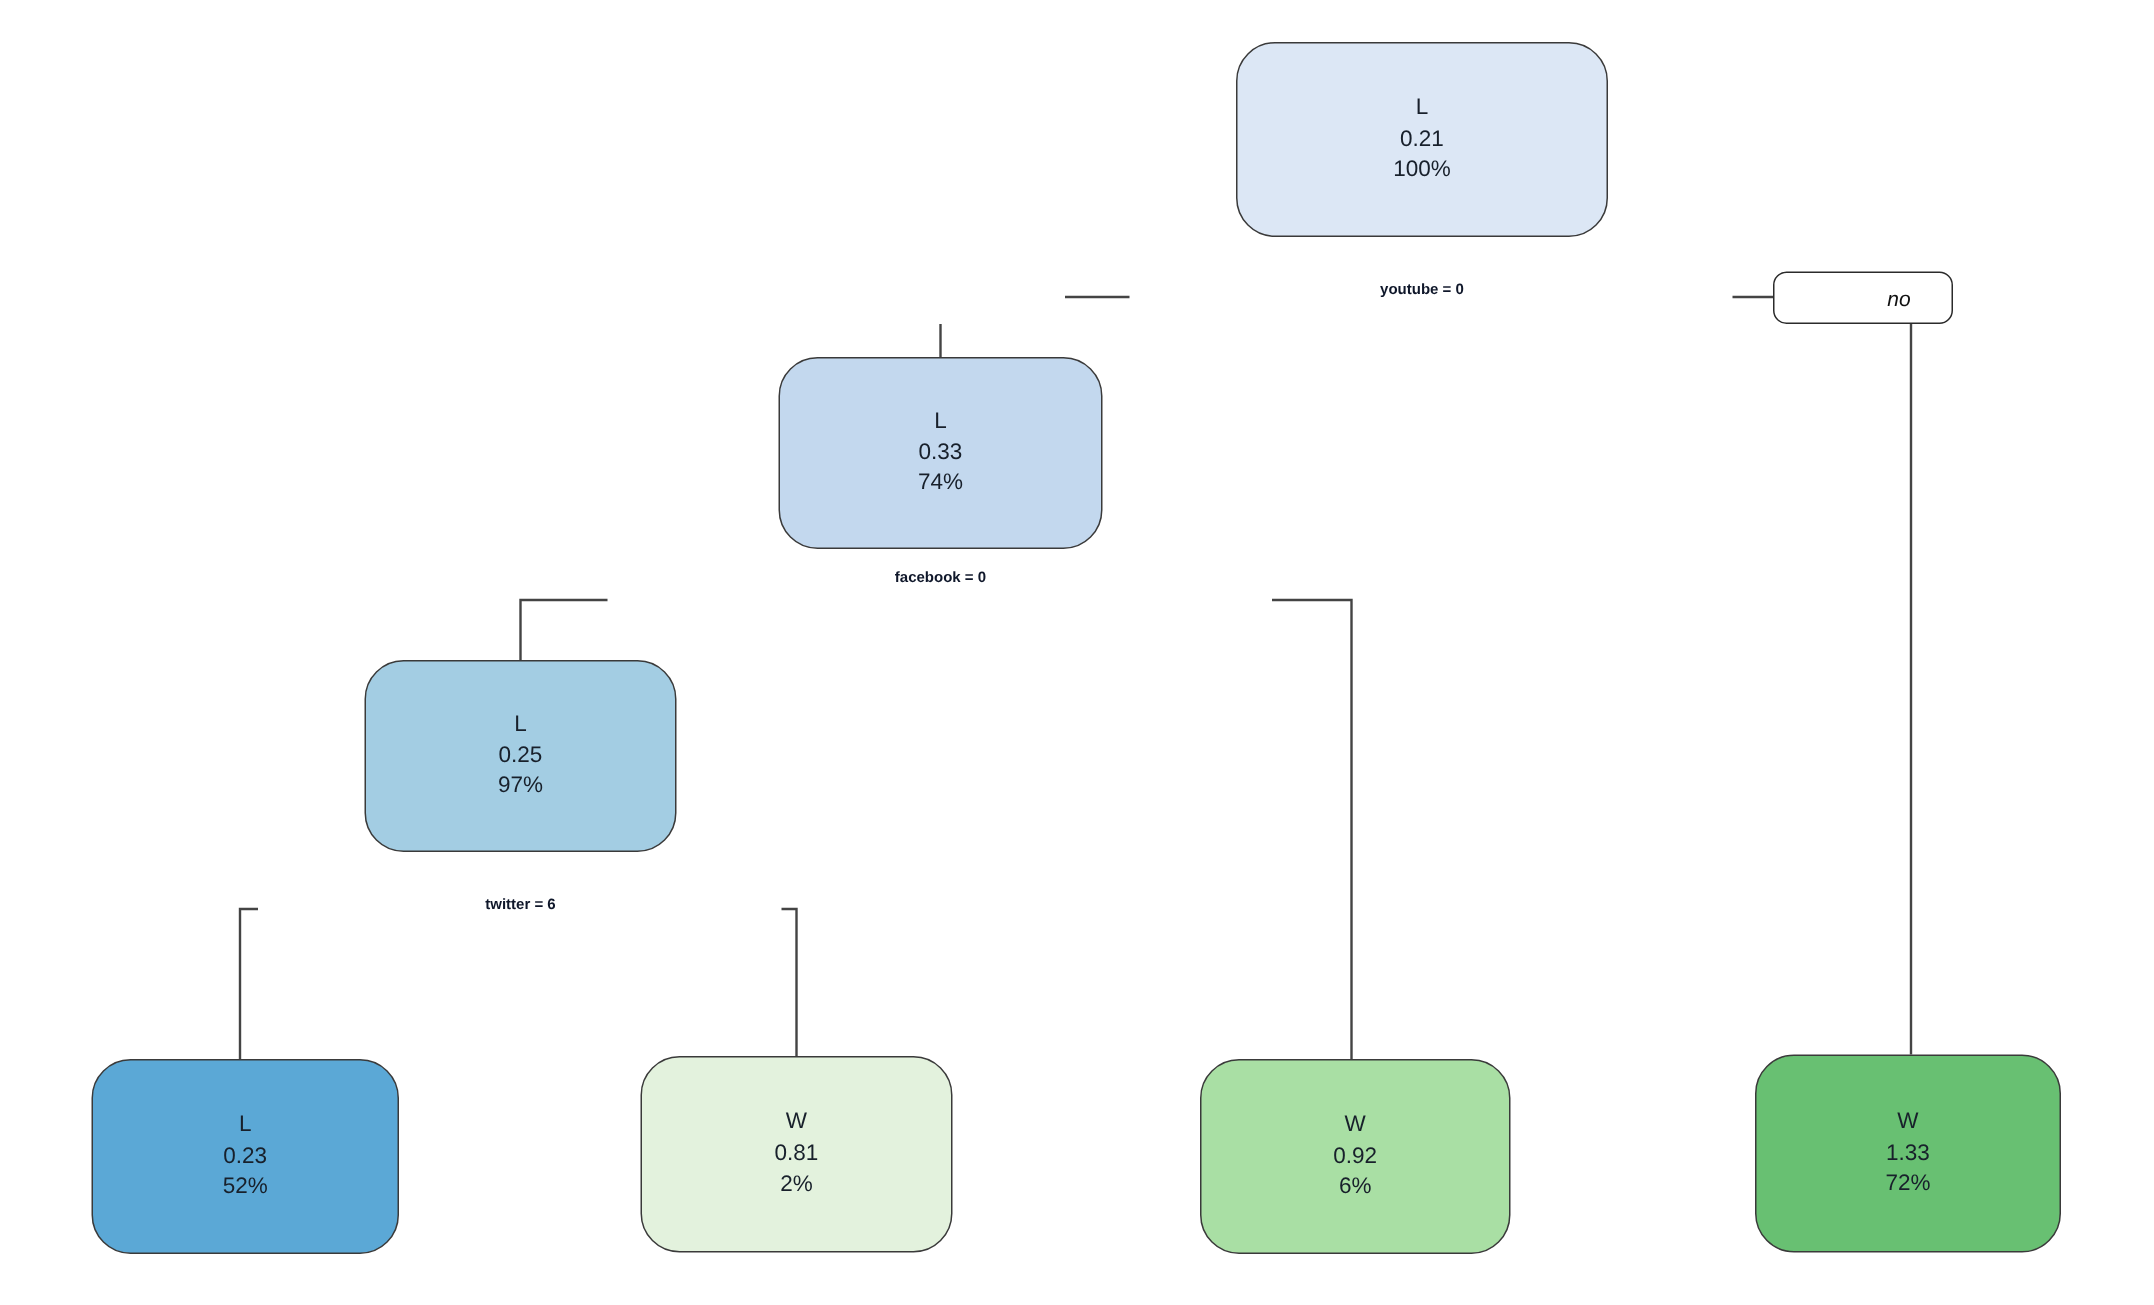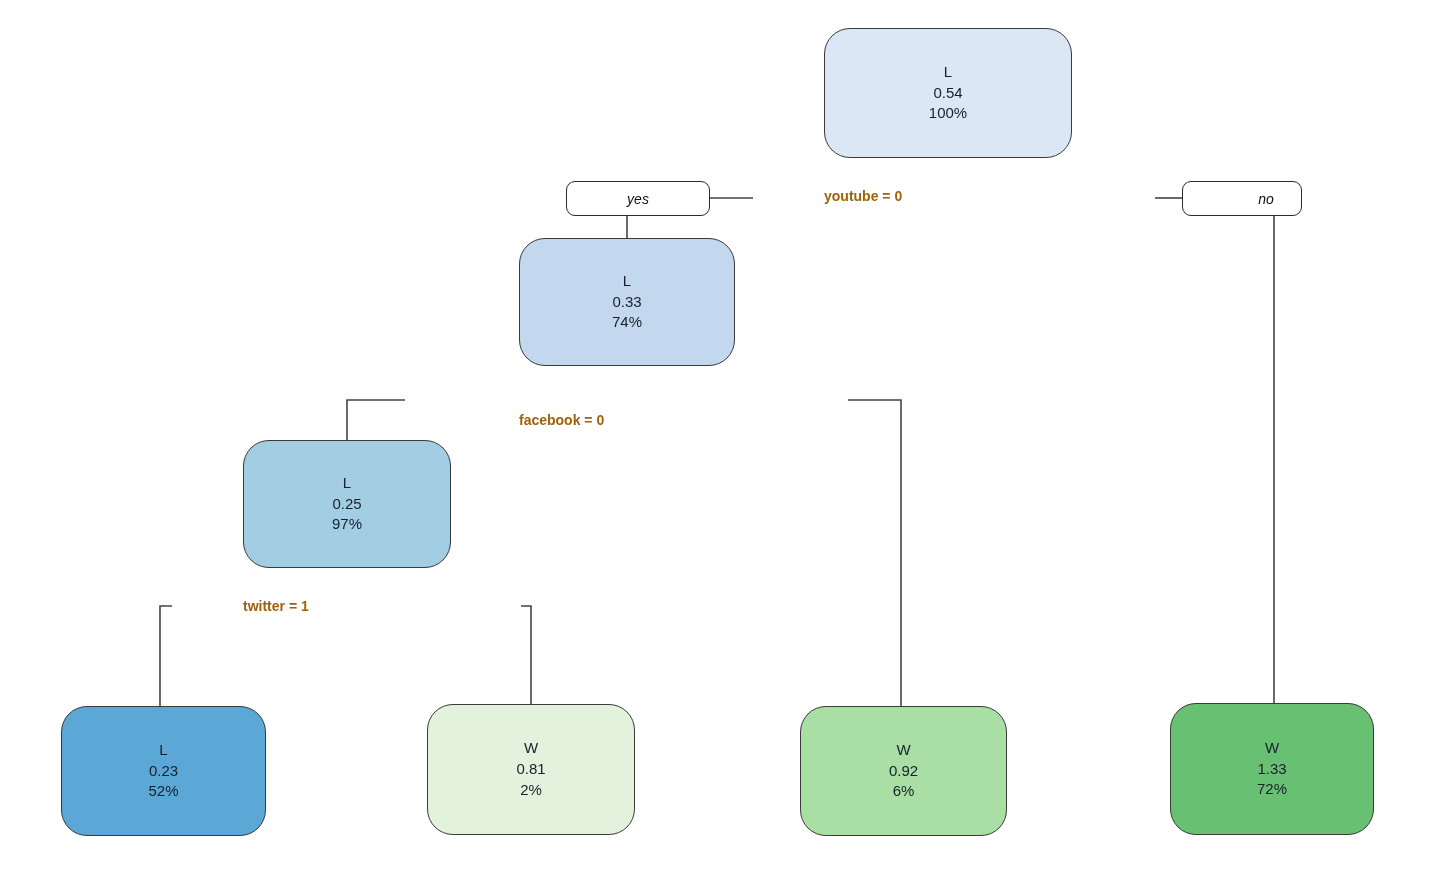--- a/index.html
+++ b/index.html
@@ -34,24 +34,25 @@
     align-items: center;
     justify-content: center;
     color: #18202b;
     font-size: 15px;
     line-height: 1.38;
     text-align: center;
   }
   .node .ln { display: block; }
   .split-label {
     position: absolute;
-    font-size: 14px;
+    font-size: 10px;
     font-weight: bold;
-    color: #a16207;
+    color: #0f172a;
     white-space: nowrap;
+    text-align: center;
   }
   .edge-label {
     position: absolute;
     box-sizing: border-box;
     border: 1px solid #2b2b2b;
     border-radius: 9px;
     background: #ffffff;
     display: flex;
     align-items: center;
     justify-content: center;
@@ -81,38 +82,38 @@
       <path d="M 848 400 L 901 400 L 901 706"></path>
 
       <path d="M 172 606 L 160 606 L 160 706"></path>
 
       <path d="M 521 606 L 531 606 L 531 704"></path>
     </g>
   </svg>
 
   <div class="node" style="left:824px; top:28px; width:248px; height:130px; background:#dce7f5;">
     <span class="ln">L</span>
-    <span class="ln">0.54</span>
+    <span class="ln">0.21</span>
     <span class="ln">100%</span>
   </div>
   <div class="split-label" style="left:824px; top:188px; width:248px;">youtube = 0</div>
 
   <div class="node" style="left:519px; top:238px; width:216px; height:128px; background:#c3d8ee;">
     <span class="ln">L</span>
     <span class="ln">0.33</span>
     <span class="ln">74%</span>
   </div>
-  <div class="split-label" style="left:519px; top:412px; width:216px;">facebook = 0</div>
+  <div class="split-label" style="left:519px; top:380px; width:216px;">facebook = 0</div>
 
   <div class="node" style="left:243px; top:440px; width:208px; height:128px; background:#a3cde3;">
     <span class="ln">L</span>
     <span class="ln">0.25</span>
     <span class="ln">97%</span>
   </div>
-  <div class="split-label" style="left:243px; top:598px; width:208px;">twitter = 1</div>
+  <div class="split-label" style="left:243px; top:598px; width:208px;">twitter = 6</div>
 
   <div class="node" style="left:61px; top:706px; width:205px; height:130px; background:#5ba8d6;">
     <span class="ln">L</span>
     <span class="ln">0.23</span>
     <span class="ln">52%</span>
   </div>
 
   <div class="node" style="left:427px; top:704px; width:208px; height:131px; background:#e3f2dd;">
     <span class="ln">W</span>
     <span class="ln">0.81</span>
@@ -124,16 +125,15 @@
     <span class="ln">0.92</span>
     <span class="ln">6%</span>
   </div>
 
   <div class="node" style="left:1170px; top:703px; width:204px; height:132px; background:#68c072;">
     <span class="ln">W</span>
     <span class="ln">1.33</span>
     <span class="ln">72%</span>
   </div>
 
-  <div class="edge-label" style="left:566px; top:181px; width:144px; height:35px;">yes</div>
   <div class="edge-label" style="left:1182px; top:181px; width:120px; height:35px;padding-left:48px;">no</div>
 
 </div>
 
 </body></html>

